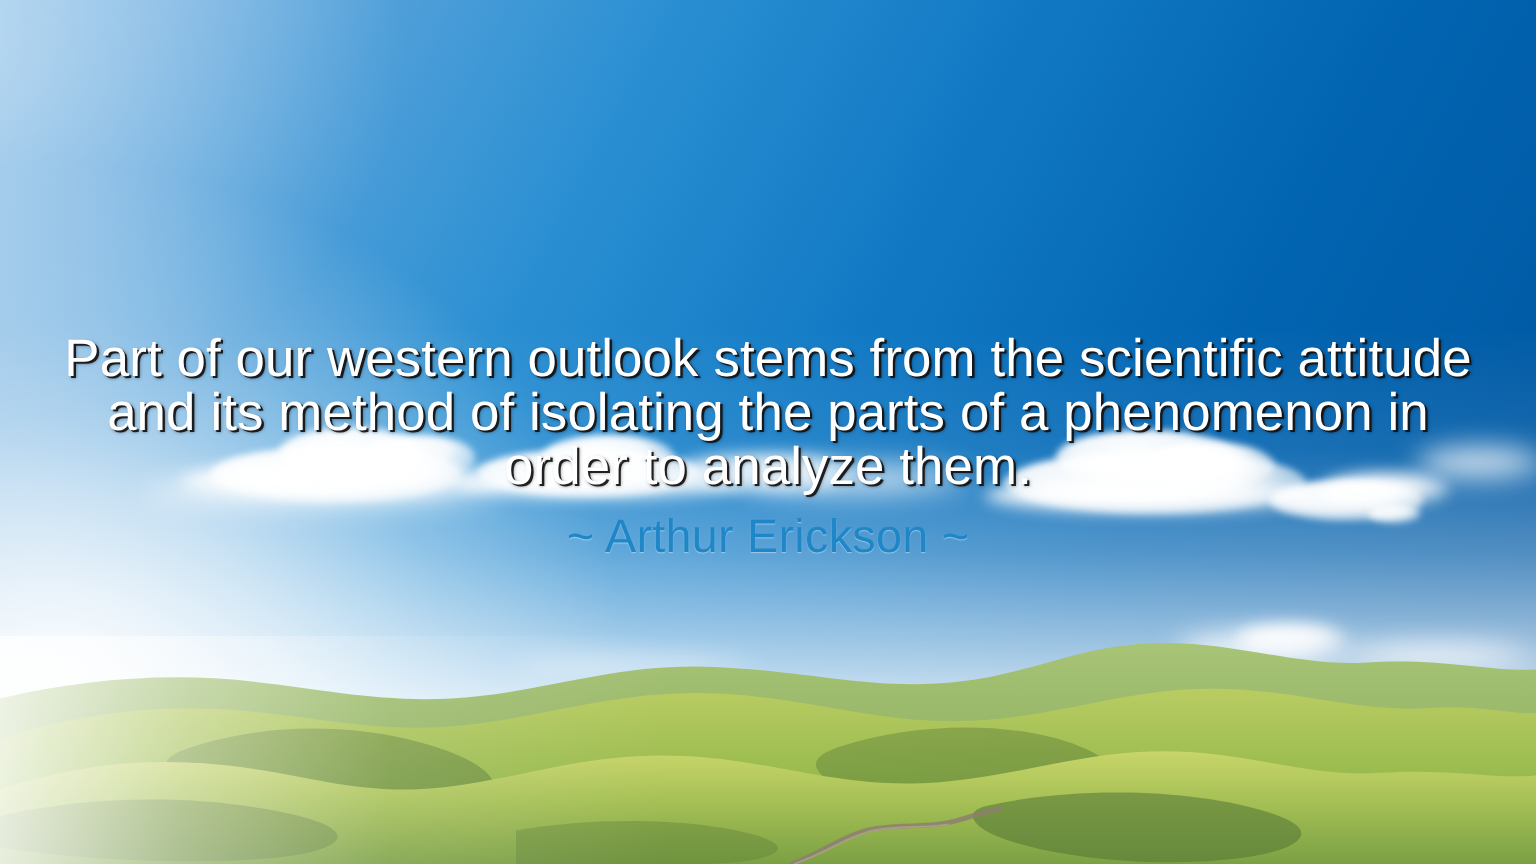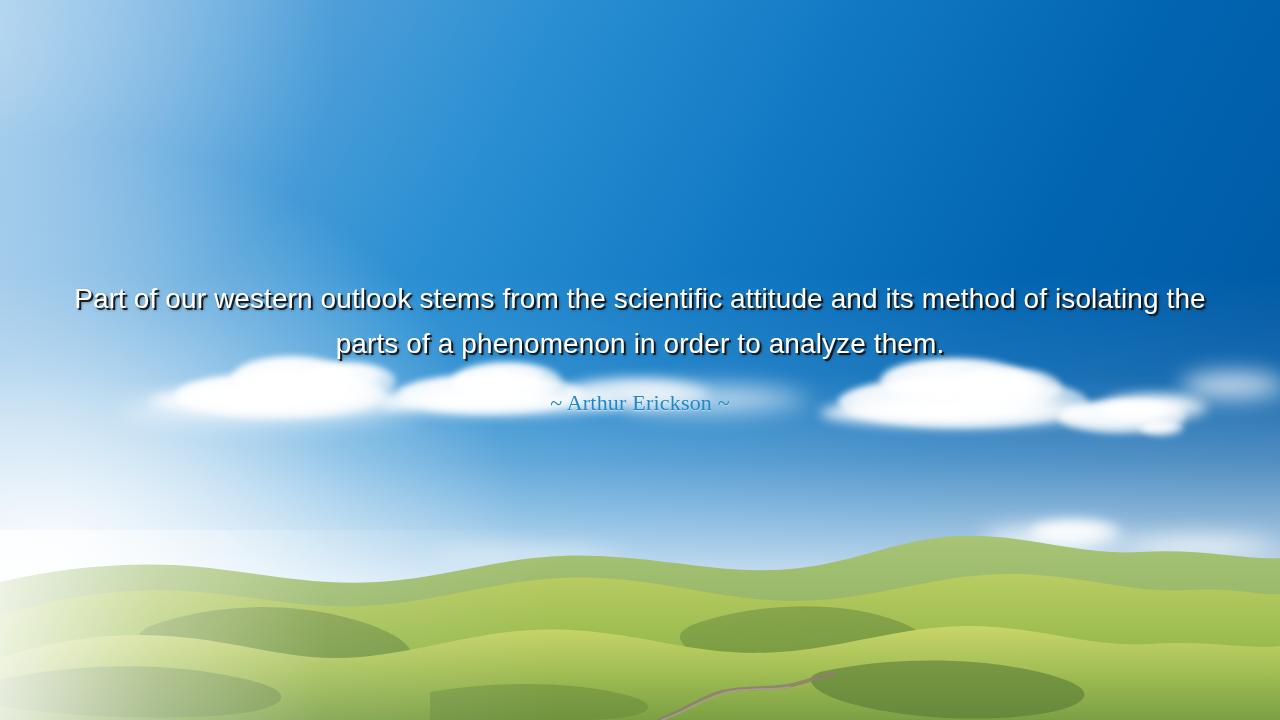--- a/index.html
+++ b/index.html
@@ -92,35 +92,35 @@
     left: 0;
     top: 276px;
     width: 1280px;
     text-align: center;
     padding: 0 40px;
     box-sizing: border-box;
   }
   .quote-text {
     margin: 0;
     font-family: "Liberation Sans", sans-serif;
-    font-size: 28px;
+    font-size: 44px;
     line-height: 45px;
     font-weight: 400;
     color: #ffffff;
     letter-spacing: 0.1px;
     text-shadow:
       2px 2px 0 rgba(20,20,22,0.92),
       2px 2px 3px rgba(0,0,0,0.45);
     white-space: pre-line;
   }
   .author-line {
     margin: 0;
     padding-top: 17px;
-    font-family: Liberation Serif, serif;
-    font-size: 22px;
+    font-family: Liberation Sans, sans-serif;
+    font-size: 39px;
     line-height: 40px;
     font-weight: 400;
     color: #1f86c7;
     letter-spacing: 0.2px;
     text-shadow: 0 1px 1px rgba(255,255,255,0.42);
   }
 </style>
 </head>
 <body>
 

